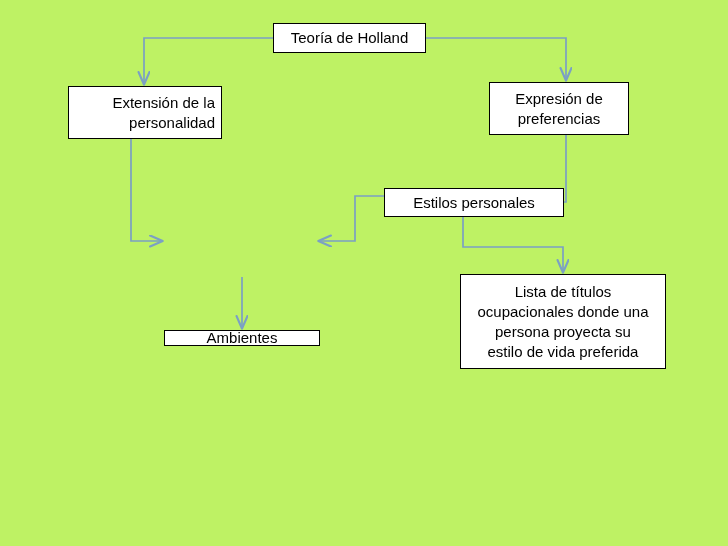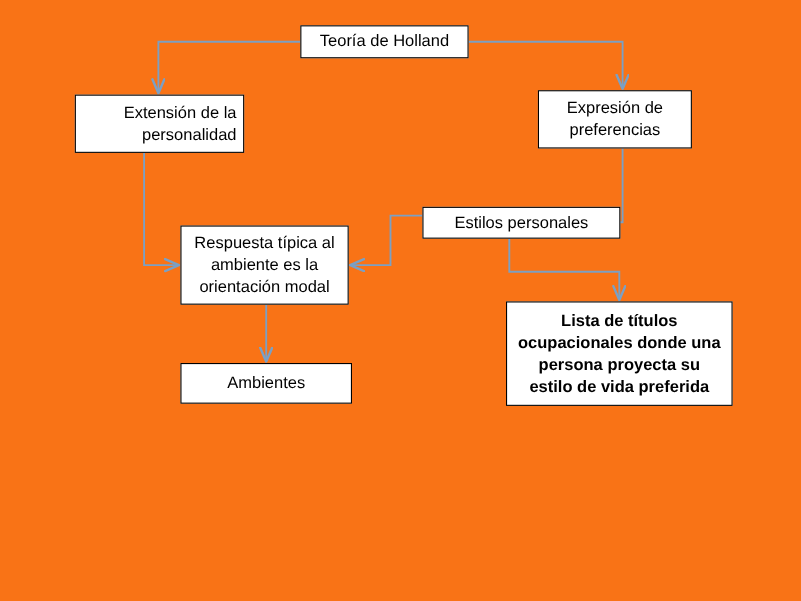--- a/index.html
+++ b/index.html
@@ -7,21 +7,21 @@
     padding: 0;
     background: #ffffff;
   }
   body {
     font-family: "Liberation Sans", sans-serif;
   }
   #canvas {
     position: relative;
     width: 728px;
     height: 546px;
-    background: #f97316;
+    background: #bef264;
     overflow: hidden;
   }
   #connectors {
     position: absolute;
     left: 0;
     top: 0;
     width: 728px;
     height: 546px;
     pointer-events: none;
   }
@@ -81,30 +81,25 @@
 
   <div class="node" style="left:489px; top:82px; width:140px; height:53px;">
     <span class="node-label">Expresión de
 preferencias</span>
   </div>
 
   <div class="node" style="left:384px; top:188px; width:180px; height:29px;">
     <span class="node-label">Estilos personales</span>
   </div>
 
-  <div class="node" style="left:164px; top:205px; width:153px; height:72px;">
-    <span class="node-label">Respuesta típica al
-ambiente es la
-orientación modal</span>
-  </div>
 
-  <div class="node" style="left:460px; top:274px; width:206px; height:95px;font-weight:bold;">
+  <div class="node" style="left:460px; top:274px; width:206px; height:95px;">
     <span class="node-label">Lista de títulos
 ocupacionales donde una
 persona proyecta su
 estilo de vida preferida</span>
   </div>
 
-  <div class="node" style="left:164px; top:330px; width:156px; height:37px;">
+  <div class="node" style="left:164px; top:330px; width:156px; height:16px;">
     <span class="node-label">Ambientes</span>
   </div>
 
 </div>
 
 </body></html>

